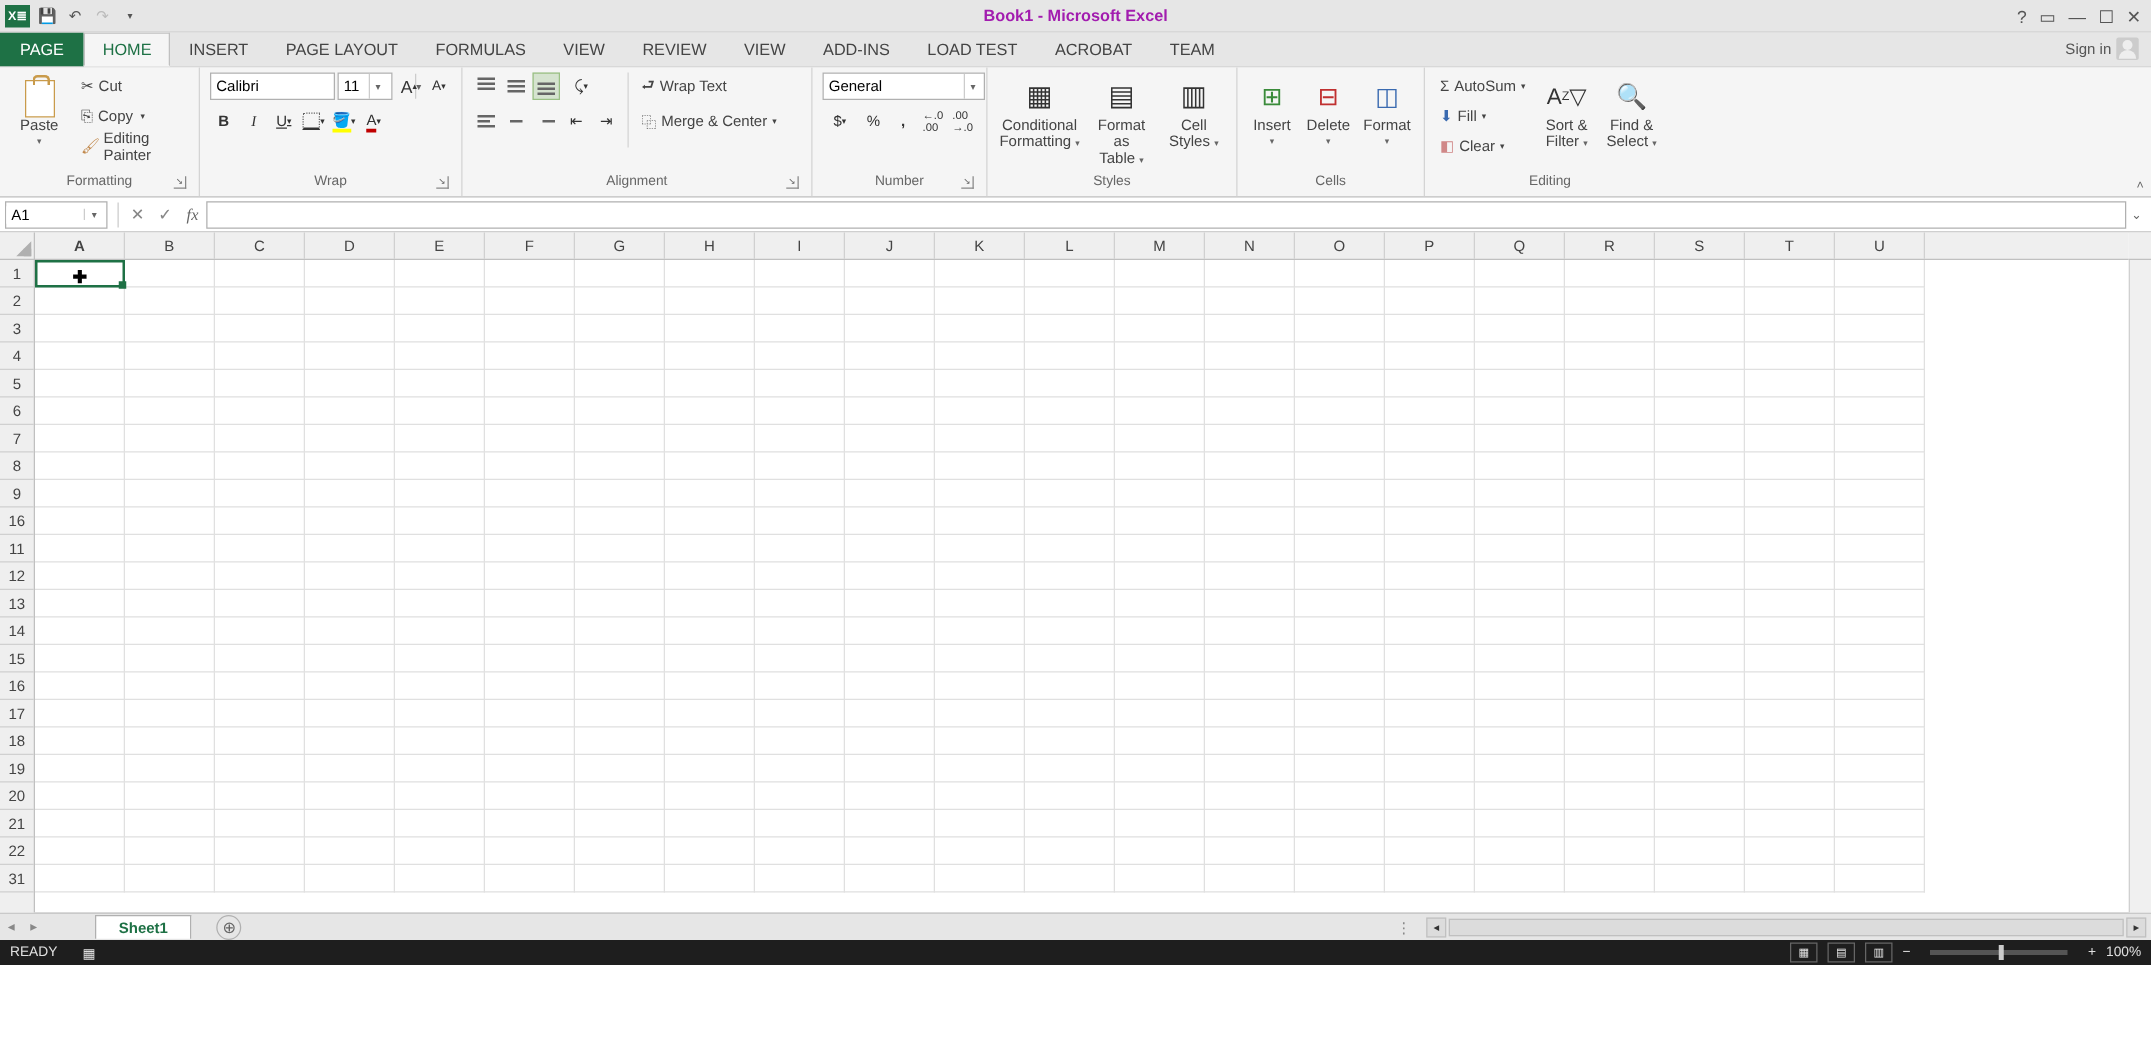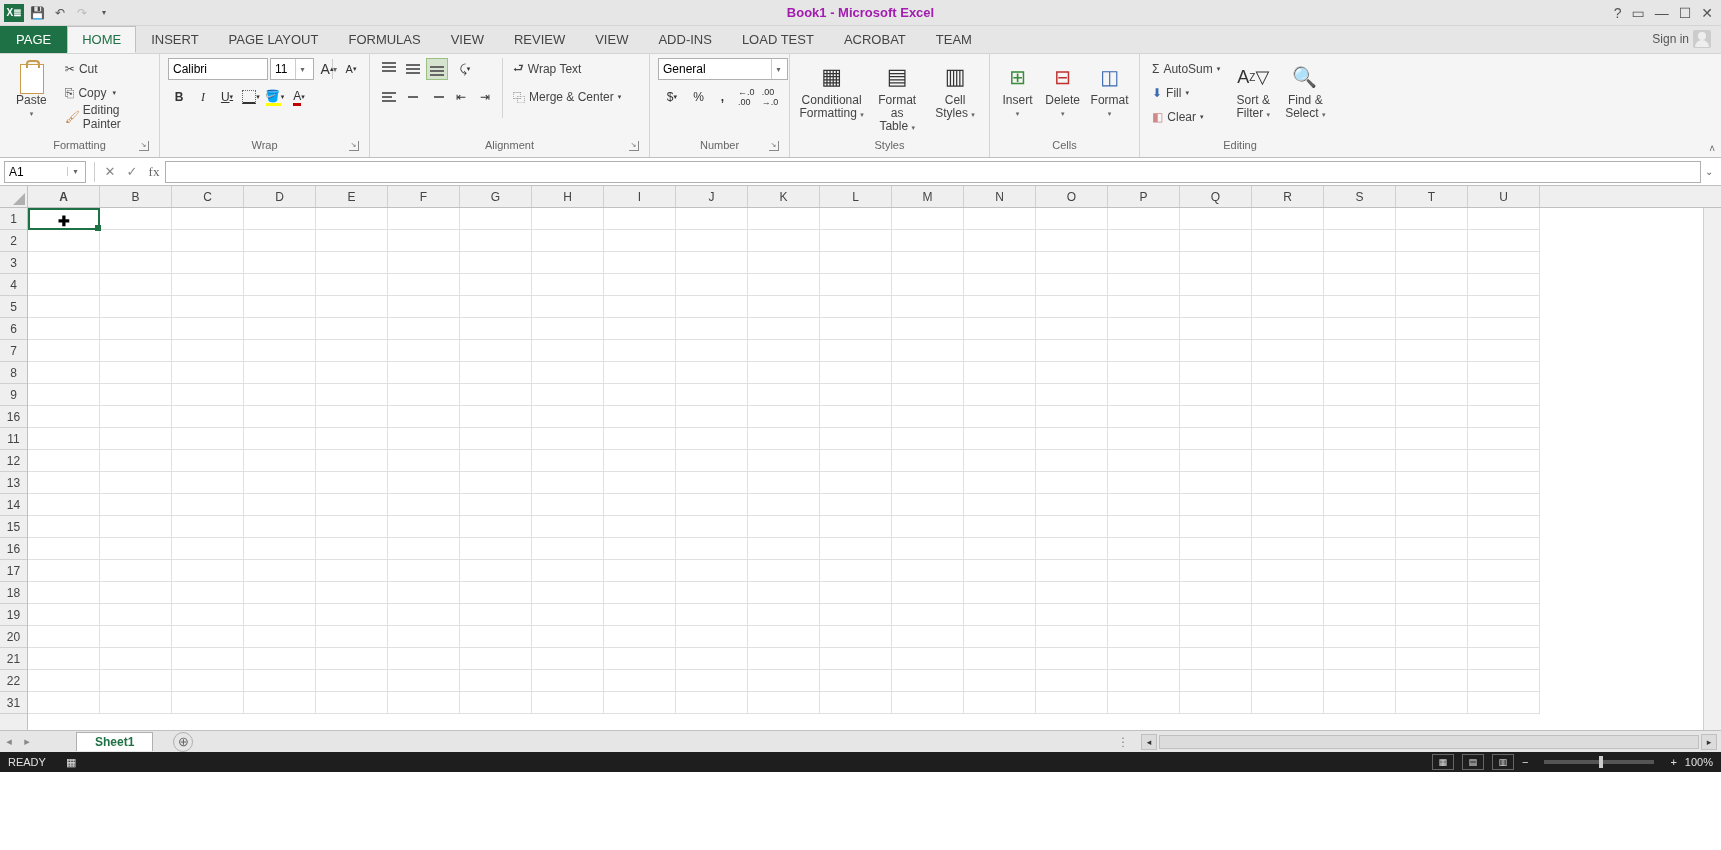--- a/index.html
+++ b/index.html
@@ -57,21 +57,21 @@
 .valign span{height:2px;background:#666;} .valign.mid{justify-content:center;} .valign.bot{justify-content:flex-end;}
 .collapse-ribbon { position:absolute; right:6px; bottom:3px; font-size:10px; color:#666; cursor:pointer; }
 
 
 .fbar { height:28px; border-bottom:1px solid #c0c0c0; display:flex; align-items:center; background:#fff; }
 .namebox { width:82px; height:22px; border:1px solid #b0b0b0; margin:0 4px; display:flex; align-items:center; }
 .namebox input { width:62px; border:none; outline:none; padding-left:4px; font-size:12px; }
 .namebox .dd-caret { width:16px; text-align:center; font-size:8px; color:#666; border-left:1px solid #ccc; cursor:pointer; }
 .fbar .sep { width:1px; height:20px; background:#ccc; margin:0 4px; }
 .fbar .fbtn { width:22px; text-align:center; color:#888; cursor:pointer; font-size:13px; }
-.fbar .fx { font-family:"Times New Roman",serif; color:#666; }
+.fbar .fx { font-style:italic; font-family:"Times New Roman",serif; color:#666; }
 .fbar .finput { flex:1; height:22px; border:1px solid #b0b0b0; margin-right:4px; padding:0 4px; outline:none; font-size:12px; }
 .fbar .expand { width:16px; font-size:10px; color:#666; cursor:pointer; }
 
 
 .gridwrap { display:flex; height:522px; }
 .rowhdrs { width:28px; background:#efefef; border-right:1px solid #c0c0c0; }
 .corner { height:22px; background:#efefef; border-bottom:1px solid #c0c0c0; border-right:1px solid #c0c0c0; position:relative; }
 .corner::after { content:""; position:absolute; right:2px; bottom:2px; border:6px solid transparent; border-right-color:#b0b0b0; border-bottom-color:#b0b0b0; }
 .colhdrs { display:flex; height:22px; background:#efefef; border-bottom:1px solid #c0c0c0; }
 .colhdr { width:72px; text-align:center; font-size:12px; color:#444; border-right:1px solid #d0d0d0; display:flex; align-items:center; justify-content:center; cursor:pointer; }

